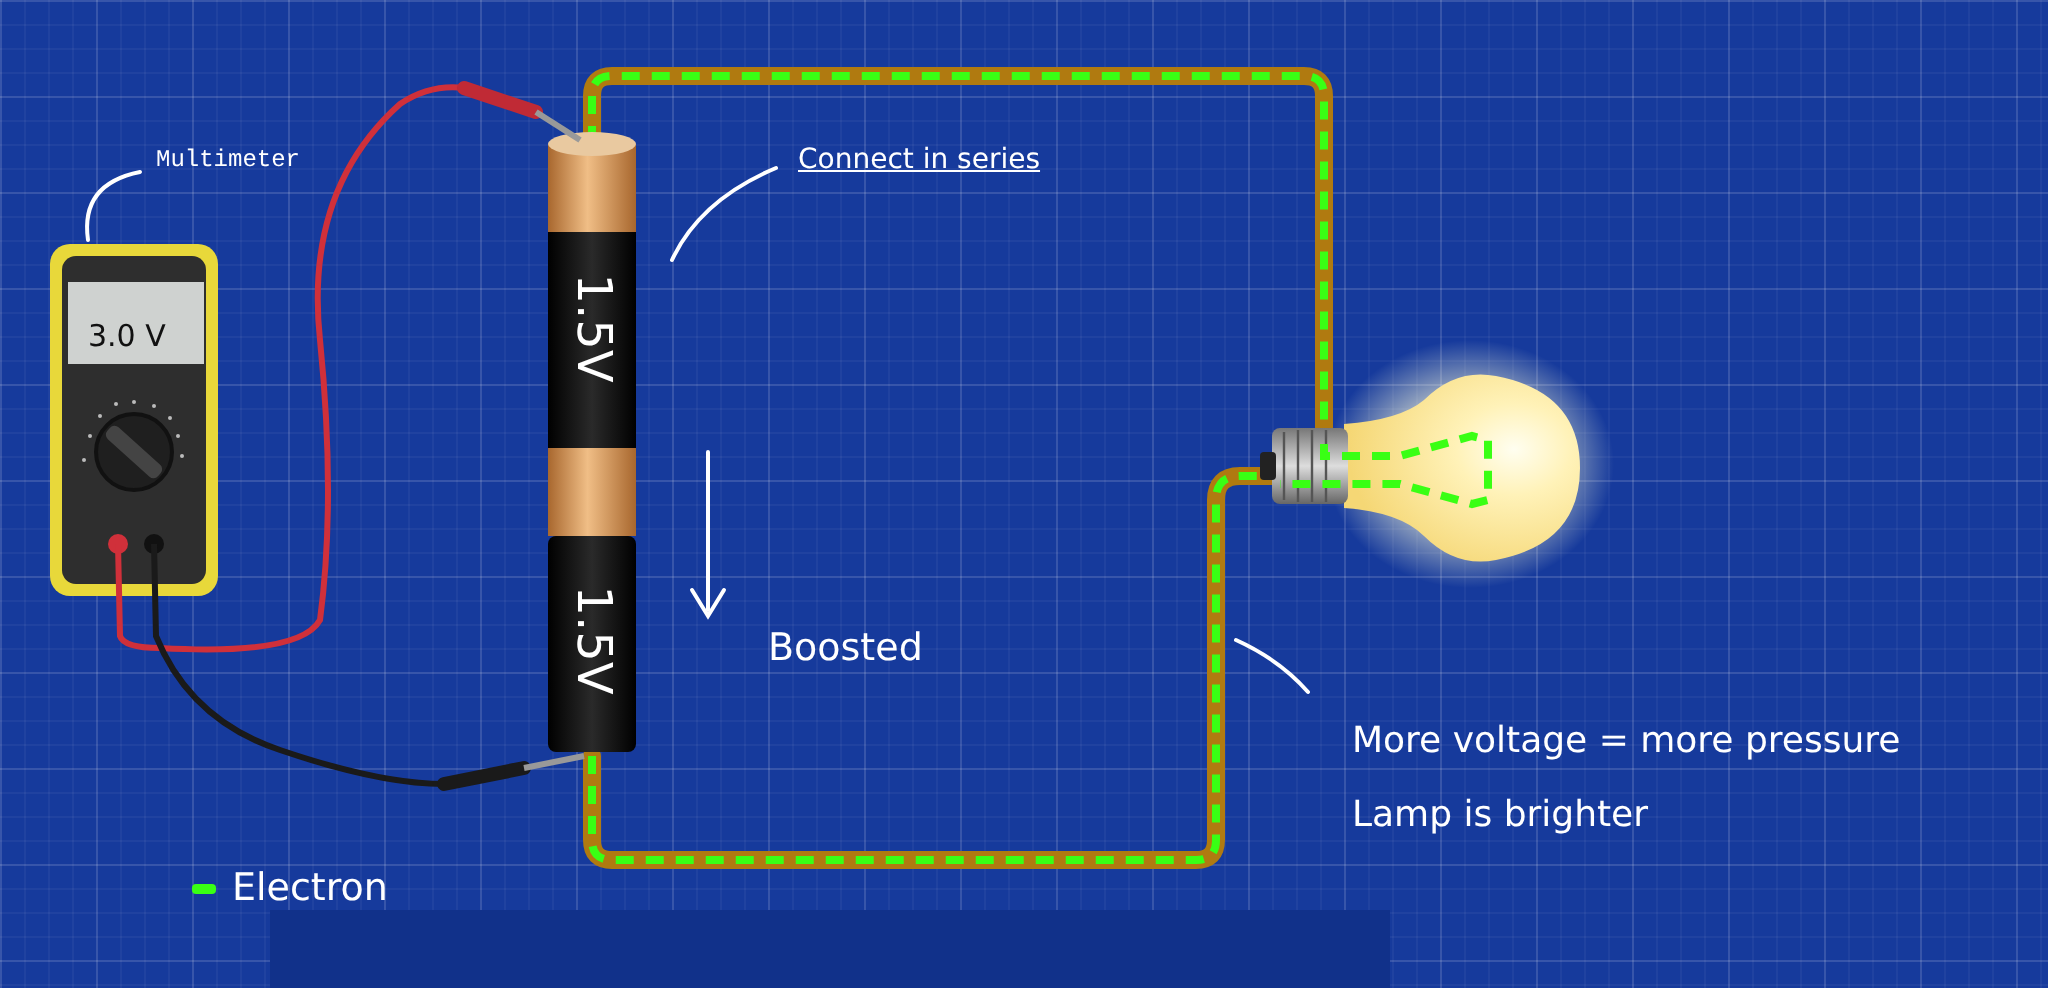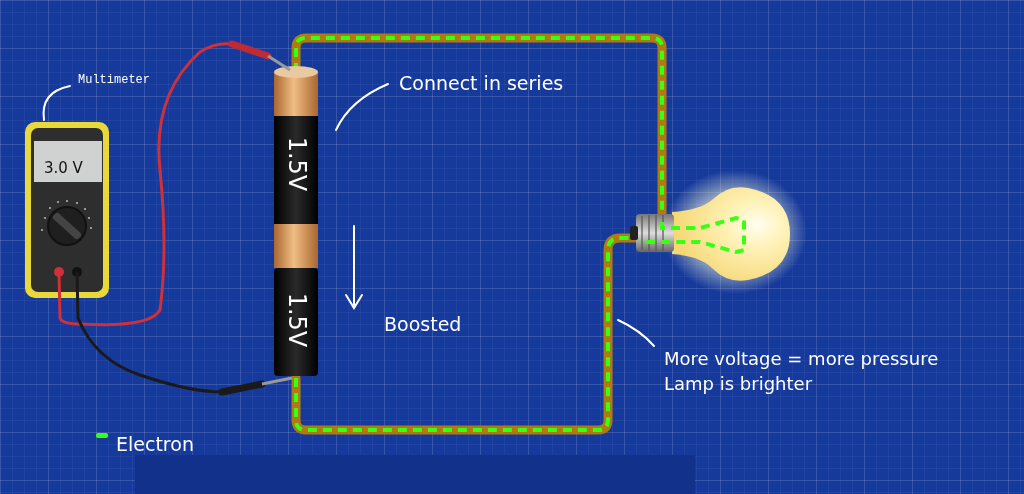--- a/index.html
+++ b/index.html
@@ -21,25 +21,25 @@
     .bottom-band {
       position:absolute; left:135px; top:455px; width:560px; height:39px;
       background:#11318a;
     }
     svg.scene { position:absolute; left:0; top:0; }
     .label {
       position:absolute; color:#ffffff; white-space:nowrap;
       font-family:"DejaVu Sans", sans-serif;
     }
     .lbl-multimeter { left:78px; top:73px; font-size:12px;font-family:Liberation Mono, monospace; }
-    .lbl-series { left:399px; top:72px; font-size:19px; }
+    .lbl-series { left:399px; top:72px; font-size:14px;text-decoration:underline; }
     .lbl-boosted { left:384px; top:313px; font-size:19px;text-align:right; }
     .lbl-notes { left:664px; top:346px; font-size:18px; line-height:25px; }
-    .lbl-notes div { margin:0; }
-    .legend { position:absolute; left:96px; top:433px; display:flex; }
+    .lbl-notes div { margin:12px; }
+    .legend { position:absolute; left:96px; top:433px; display:flex; align-items:center; }
     .legend-swatch { width:12px; height:5px; background:#39ff14; border-radius:2px; margin-right:8px; }
     .legend-text { color:#fff; font-size:19px; }
     .display-text {
       position:absolute; left:44px; top:159px; font-size:15px; color:#111;
       font-family:"DejaVu Sans", sans-serif;
     }
     .batt-text {
       position:absolute; color:#fff; font-size:24px;
       font-family:"DejaVu Sans", sans-serif;
       transform:rotate(90deg); transform-origin:center center;

